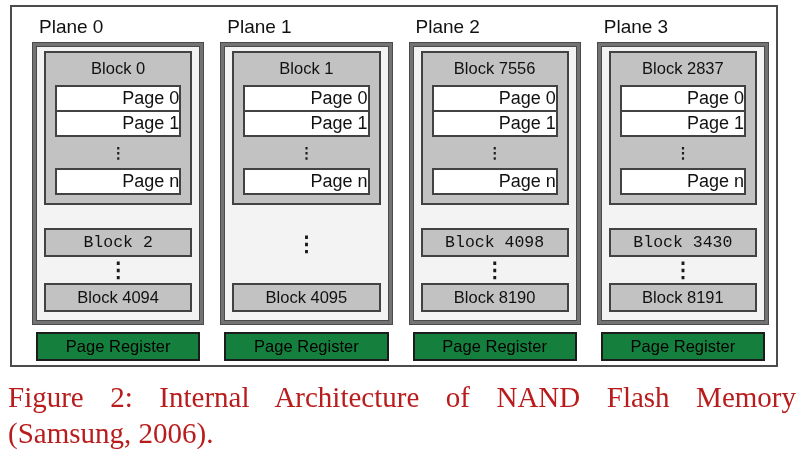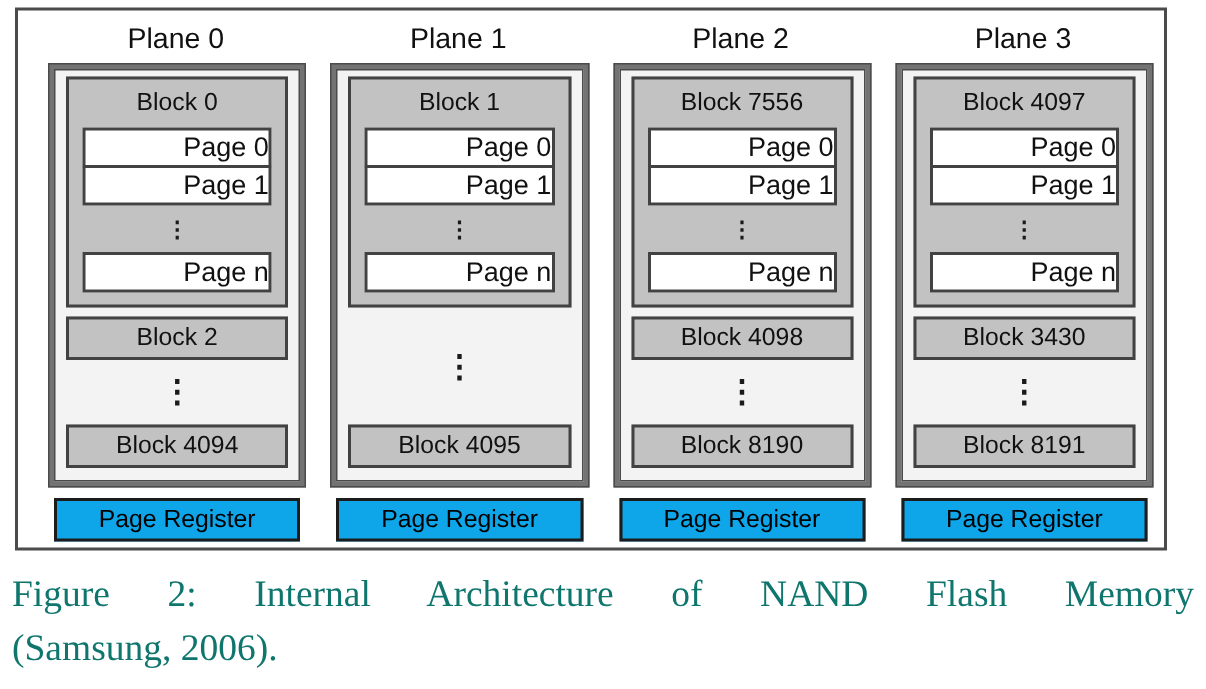--- a/index.html
+++ b/index.html
@@ -31,21 +31,20 @@
     display: flex;
     flex-direction: column;
     min-width: 0;
   }
   .plane-label {
     height: 30px;
     line-height: 30px;
     font-size: 19px;
     padding-left: 7px;
     white-space: nowrap;
-    margin-left: 46px;
   }
   .plane-frame {
     flex: 1;
     border: 1px solid #4b4b4b;
     background: #737373;
     padding: 3px;
     display: flex;
   }
   .plane-inner {
     flex: 1;
@@ -88,49 +87,49 @@
   }
   .bar {
     background: #c2c2c2;
     border: 2px solid #424242;
     height: 25px;
     line-height: 25px;
     text-align: center;
     font-size: 16.5px;
     white-space: nowrap;
   }
-  .mid-bar { margin-top: 6px; }
+  .mid-bar { margin-top: 23px; font-family: Liberation Mono, monospace; }
   .dots-lg {
     flex: 1;
     display: flex;
     align-items: center;
     justify-content: center;
     font-size: 21px;
     font-weight: bold;
     color: #1a1a1a;
   }
   .page-register {
     margin: 7px 4px 0 4px;
     height: 25px;
     line-height: 25px;
-    background: #0ea5e9;
+    background: #15803d;
     border: 2px solid #1c1c1c;
     text-align: center;
     font-size: 16.5px;
     color: #000;
     white-space: nowrap;
   }
   .caption {
     position: absolute;
     left: 8px; top: 379px;
     width: 788px;
     font-family: "Liberation Serif", serif;
-    font-size: 25px;
+    font-size: 29px;
     line-height: 36px;
-    color: #0f766e;
+    color: #b91c1c;
   }
   .caption-line1 {
     text-align: justify;
     text-align-last: justify;
   }
 </style>
 </head>
 <body>
 
 <div class="fig-box">
@@ -190,21 +189,21 @@
         </div>
       </div>
       <div class="page-register">Page Register</div>
     </div>
 
     <div class="plane">
       <div class="plane-label">Plane 3</div>
       <div class="plane-frame">
         <div class="plane-inner">
           <div class="big-block">
-            <div class="block-title">Block 4097</div>
+            <div class="block-title">Block 2837</div>
             <div class="page">Page 0</div>
             <div class="page stacked">Page 1</div>
             <div class="dots-sm">⋮</div>
             <div class="page">Page n</div>
           </div>
           <div class="bar mid-bar">Block 3430</div>
           <div class="dots-lg">⋮</div>
           <div class="bar">Block 8191</div>
         </div>
       </div>

